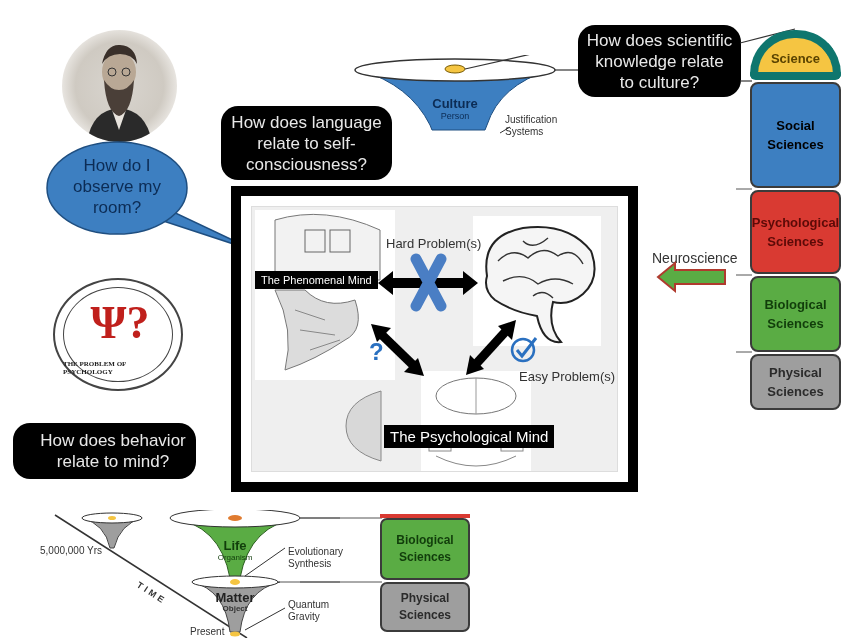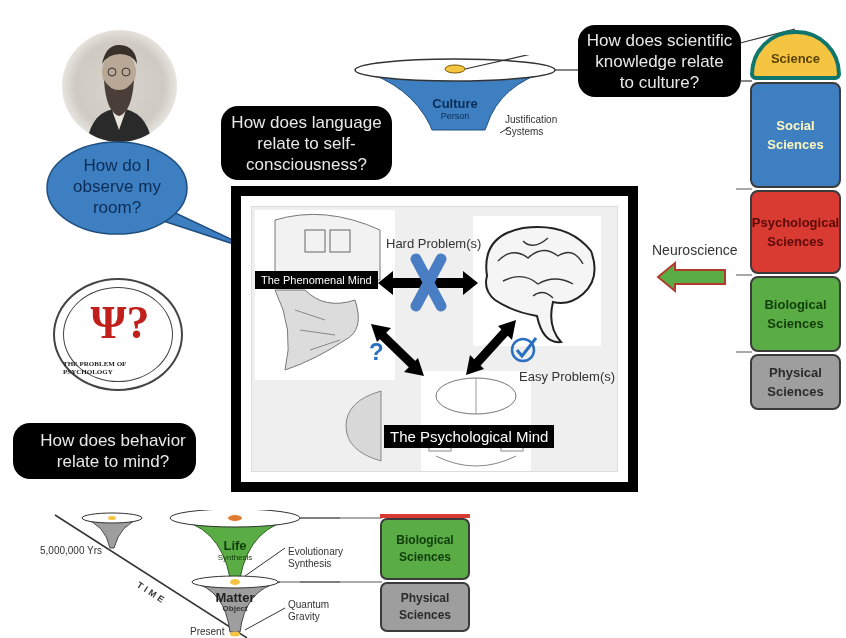--- a/index.html
+++ b/index.html
@@ -36,42 +36,42 @@
 <div class="abs" style="left:425px;top:96px;width:60px;text-align:center;font-size:13px;font-weight:bold;color:#0c2c55;">Culture</div>
 <div class="abs" style="left:425px;top:111px;width:60px;text-align:center;font-size:9px;color:#0c2c55;">Person</div>
 <div class="abs small" style="left:505px;top:114px;width:70px;">Justification Systems</div>
 
 <div class="qbox" style="left:578px;top:25px;width:163px;height:72px;">How does scientific knowledge relate to culture?</div>
 <svg class="abs" style="left:740px;top:25px;" width="60" height="80">
   <line x1="0" y1="18" x2="55" y2="4" stroke="#333" stroke-width="1.2"></line>
   <line x1="0" y1="56" x2="12" y2="56" stroke="#333" stroke-width="1.2"></line>
 </svg>
 
-<div class="abs" style="left:750px;top:30px;width:91px;height:50px;background:#f5c542;border:4px solid #0f766e;border-radius:46px 46px 6px 6px;display:flex;align-items:center;justify-content:center;font-size:13px;font-weight:bold;color:#5a4300;padding-top:6px;">
+<div class="abs" style="left:750px;top:30px;width:91px;height:50px;background:#f5c542;border:8px solid #0f766e;border-radius:46px 46px 6px 6px;display:flex;align-items:center;justify-content:center;font-size:13px;font-weight:bold;color:#5a4300;padding-top:6px;">
   <span>Science</span>
 </div>
-<div class="block" style="top:82px;height:106px;background:#3d7fc1;color:#fef9c3;">
+<div class="block" style="top:82px;height:106px;background:#3d7fc1;color:#000000;">
   <span style="width:60px;">Social Sciences</span>
 </div>
 <div class="block" style="top:190px;height:84px;background:#d93a32;color:#5c0a07;">
   <span style="width:88px;">Psychological Sciences</span>
 </div>
 <div class="block" style="top:276px;height:76px;background:#5aac44;color:#113d0b;">
   <span style="width:70px;">Biological Sciences</span>
 </div>
 <div class="block" style="top:354px;height:56px;background:#9e9e9e;color:#2b2b2b;">
   <span style="width:70px;">Physical Sciences</span>
 </div>
 <svg class="abs" style="left:700px;top:185px;" width="52" height="170">
   <line x1="36" y1="4" x2="52" y2="4" stroke="#555" stroke-width="1"></line>
   <line x1="36" y1="90" x2="52" y2="90" stroke="#555" stroke-width="1"></line>
   <line x1="36" y1="167" x2="52" y2="167" stroke="#555" stroke-width="1"></line>
 </svg>
 
-<div class="abs" style="left:652px;top:242px;font-size:14px;color:#333;">Neuroscience</div>
+<div class="abs" style="left:652px;top:250px;font-size:14px;color:#333;">Neuroscience</div>
 <svg class="abs" style="left:655px;top:260px;" width="75" height="34">
   <polygon points="3,17 20,3 20,10 70,10 70,24 20,24 20,31" fill="#5aac44" stroke="#b03a2e" stroke-width="2"></polygon>
 </svg>
 
 <div class="qbox" style="left:221px;top:106px;width:171px;height:74px;">How does language relate to self-consciousness?</div>
 
 <svg class="abs" style="left:45px;top:140px;" width="220" height="120">
   <polygon points="100,75 120,68 213,112" fill="#3d7fc1" stroke="#1e4e80" stroke-width="1.5"></polygon>
   <ellipse cx="72" cy="48" rx="70" ry="46" fill="#3d7fc1" stroke="#1e4e80" stroke-width="1.5"></ellipse>
 </svg>
@@ -164,21 +164,21 @@
   <line x1="205" y1="120" x2="245" y2="98" stroke="#333"></line>
 </svg>
 <svg class="abs" style="left:300px;top:514px;" width="82" height="70">
   <line x1="0" y1="4" x2="82" y2="4" stroke="#555"></line>
   <line x1="0" y1="68" x2="82" y2="68" stroke="#555"></line>
 </svg>
 <div class="abs small" style="left:40px;top:545px;font-size:10px;">5,000,000 Yrs</div>
 <div class="abs" style="left:135px;top:588px;font-size:9px;font-weight:bold;letter-spacing:3px;transform:rotate(33deg);color:#333;">TIME</div>
 <div class="abs small" style="left:190px;top:626px;font-size:10px;">Present</div>
 <div class="abs" style="left:215px;top:538px;width:40px;text-align:center;font-size:13px;font-weight:bold;color:#113d0b;">Life</div>
-<div class="abs" style="left:210px;top:553px;width:50px;text-align:center;font-size:8px;color:#113d0b;">Synthesis</div>
+<div class="abs" style="left:210px;top:553px;width:50px;text-align:center;font-size:8px;color:#113d0b;">Organism</div>
 <div class="abs" style="left:210px;top:590px;width:50px;text-align:center;font-size:13px;font-weight:bold;color:#222;">Matter</div>
 <div class="abs" style="left:210px;top:604px;width:50px;text-align:center;font-size:8px;color:#333;font-weight:bold;">Object</div>
 <div class="abs small" style="left:288px;top:546px;width:70px;font-size:10px;">Evolutionary Synthesis</div>
 <div class="abs small" style="left:288px;top:599px;width:60px;font-size:10px;">Quantum Gravity</div>
 
 <div class="abs" style="left:380px;top:514px;width:90px;height:4px;background:#d93a32;"></div>
 <div class="block2" style="top:518px;height:62px;background:#5aac44;color:#113d0b;">
   <span style="width:70px;">Biological Sciences</span>
 </div>
 <div class="block2" style="top:582px;height:50px;background:#9e9e9e;color:#2b2b2b;">

